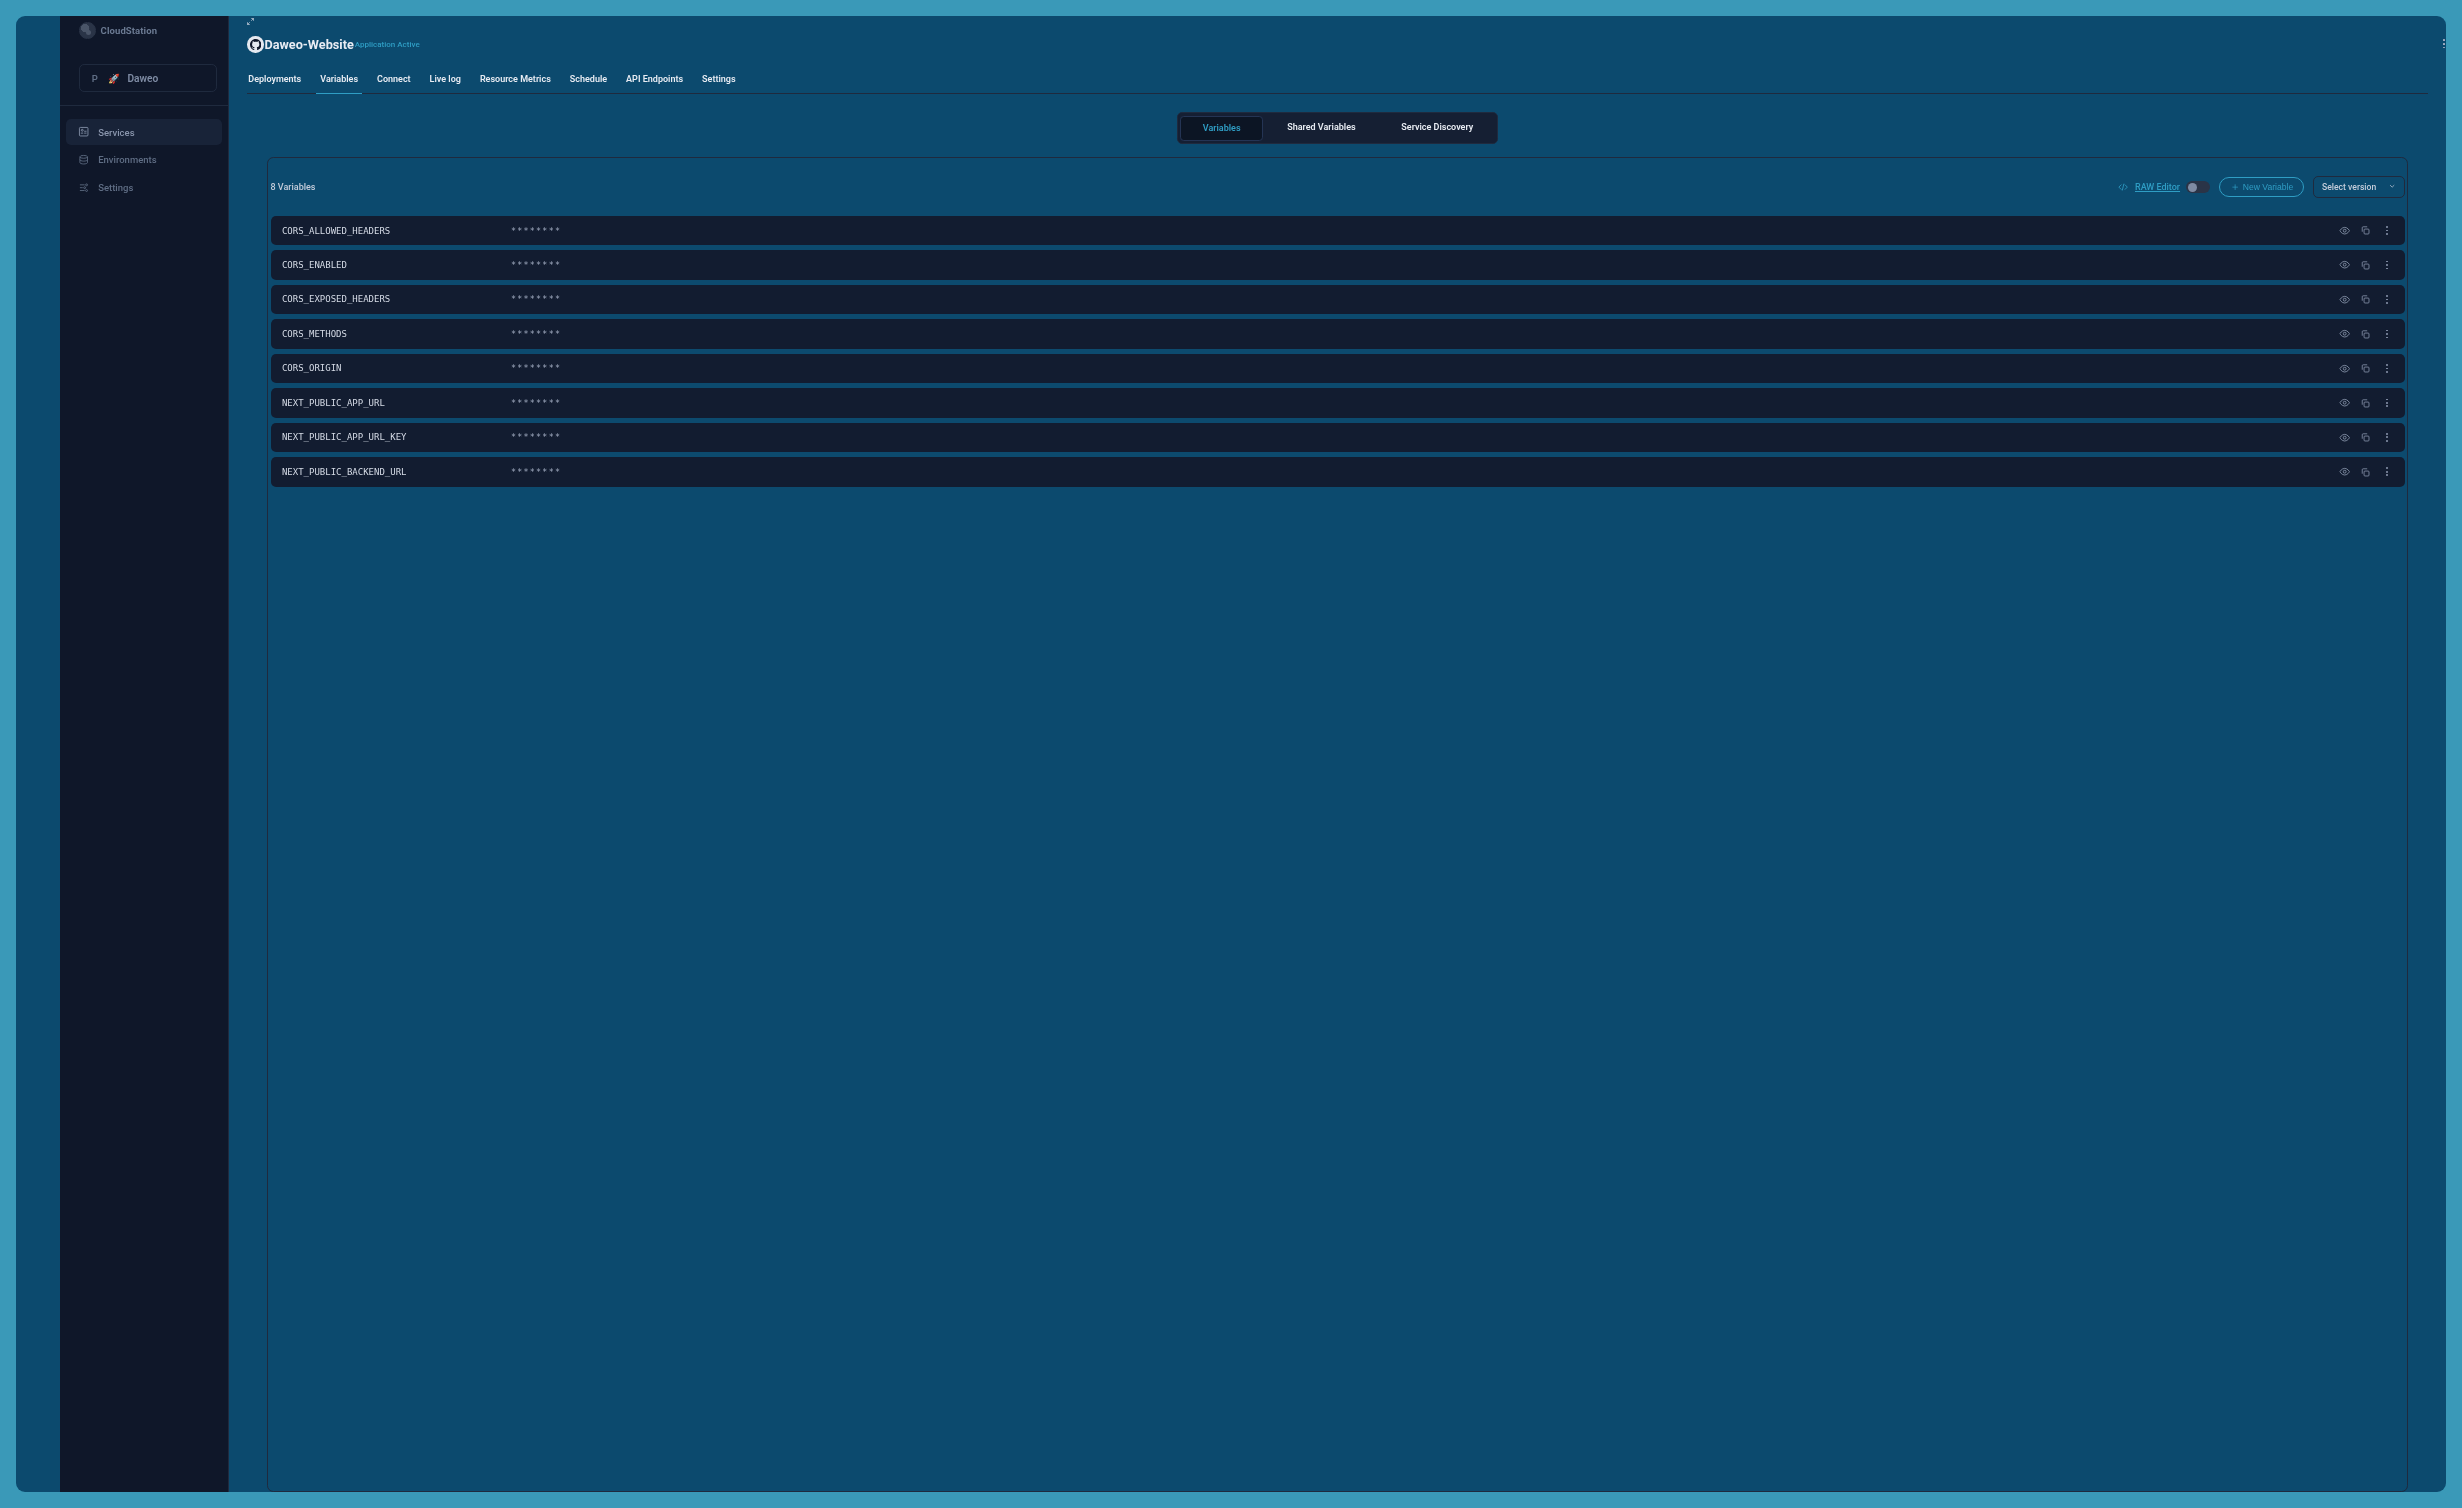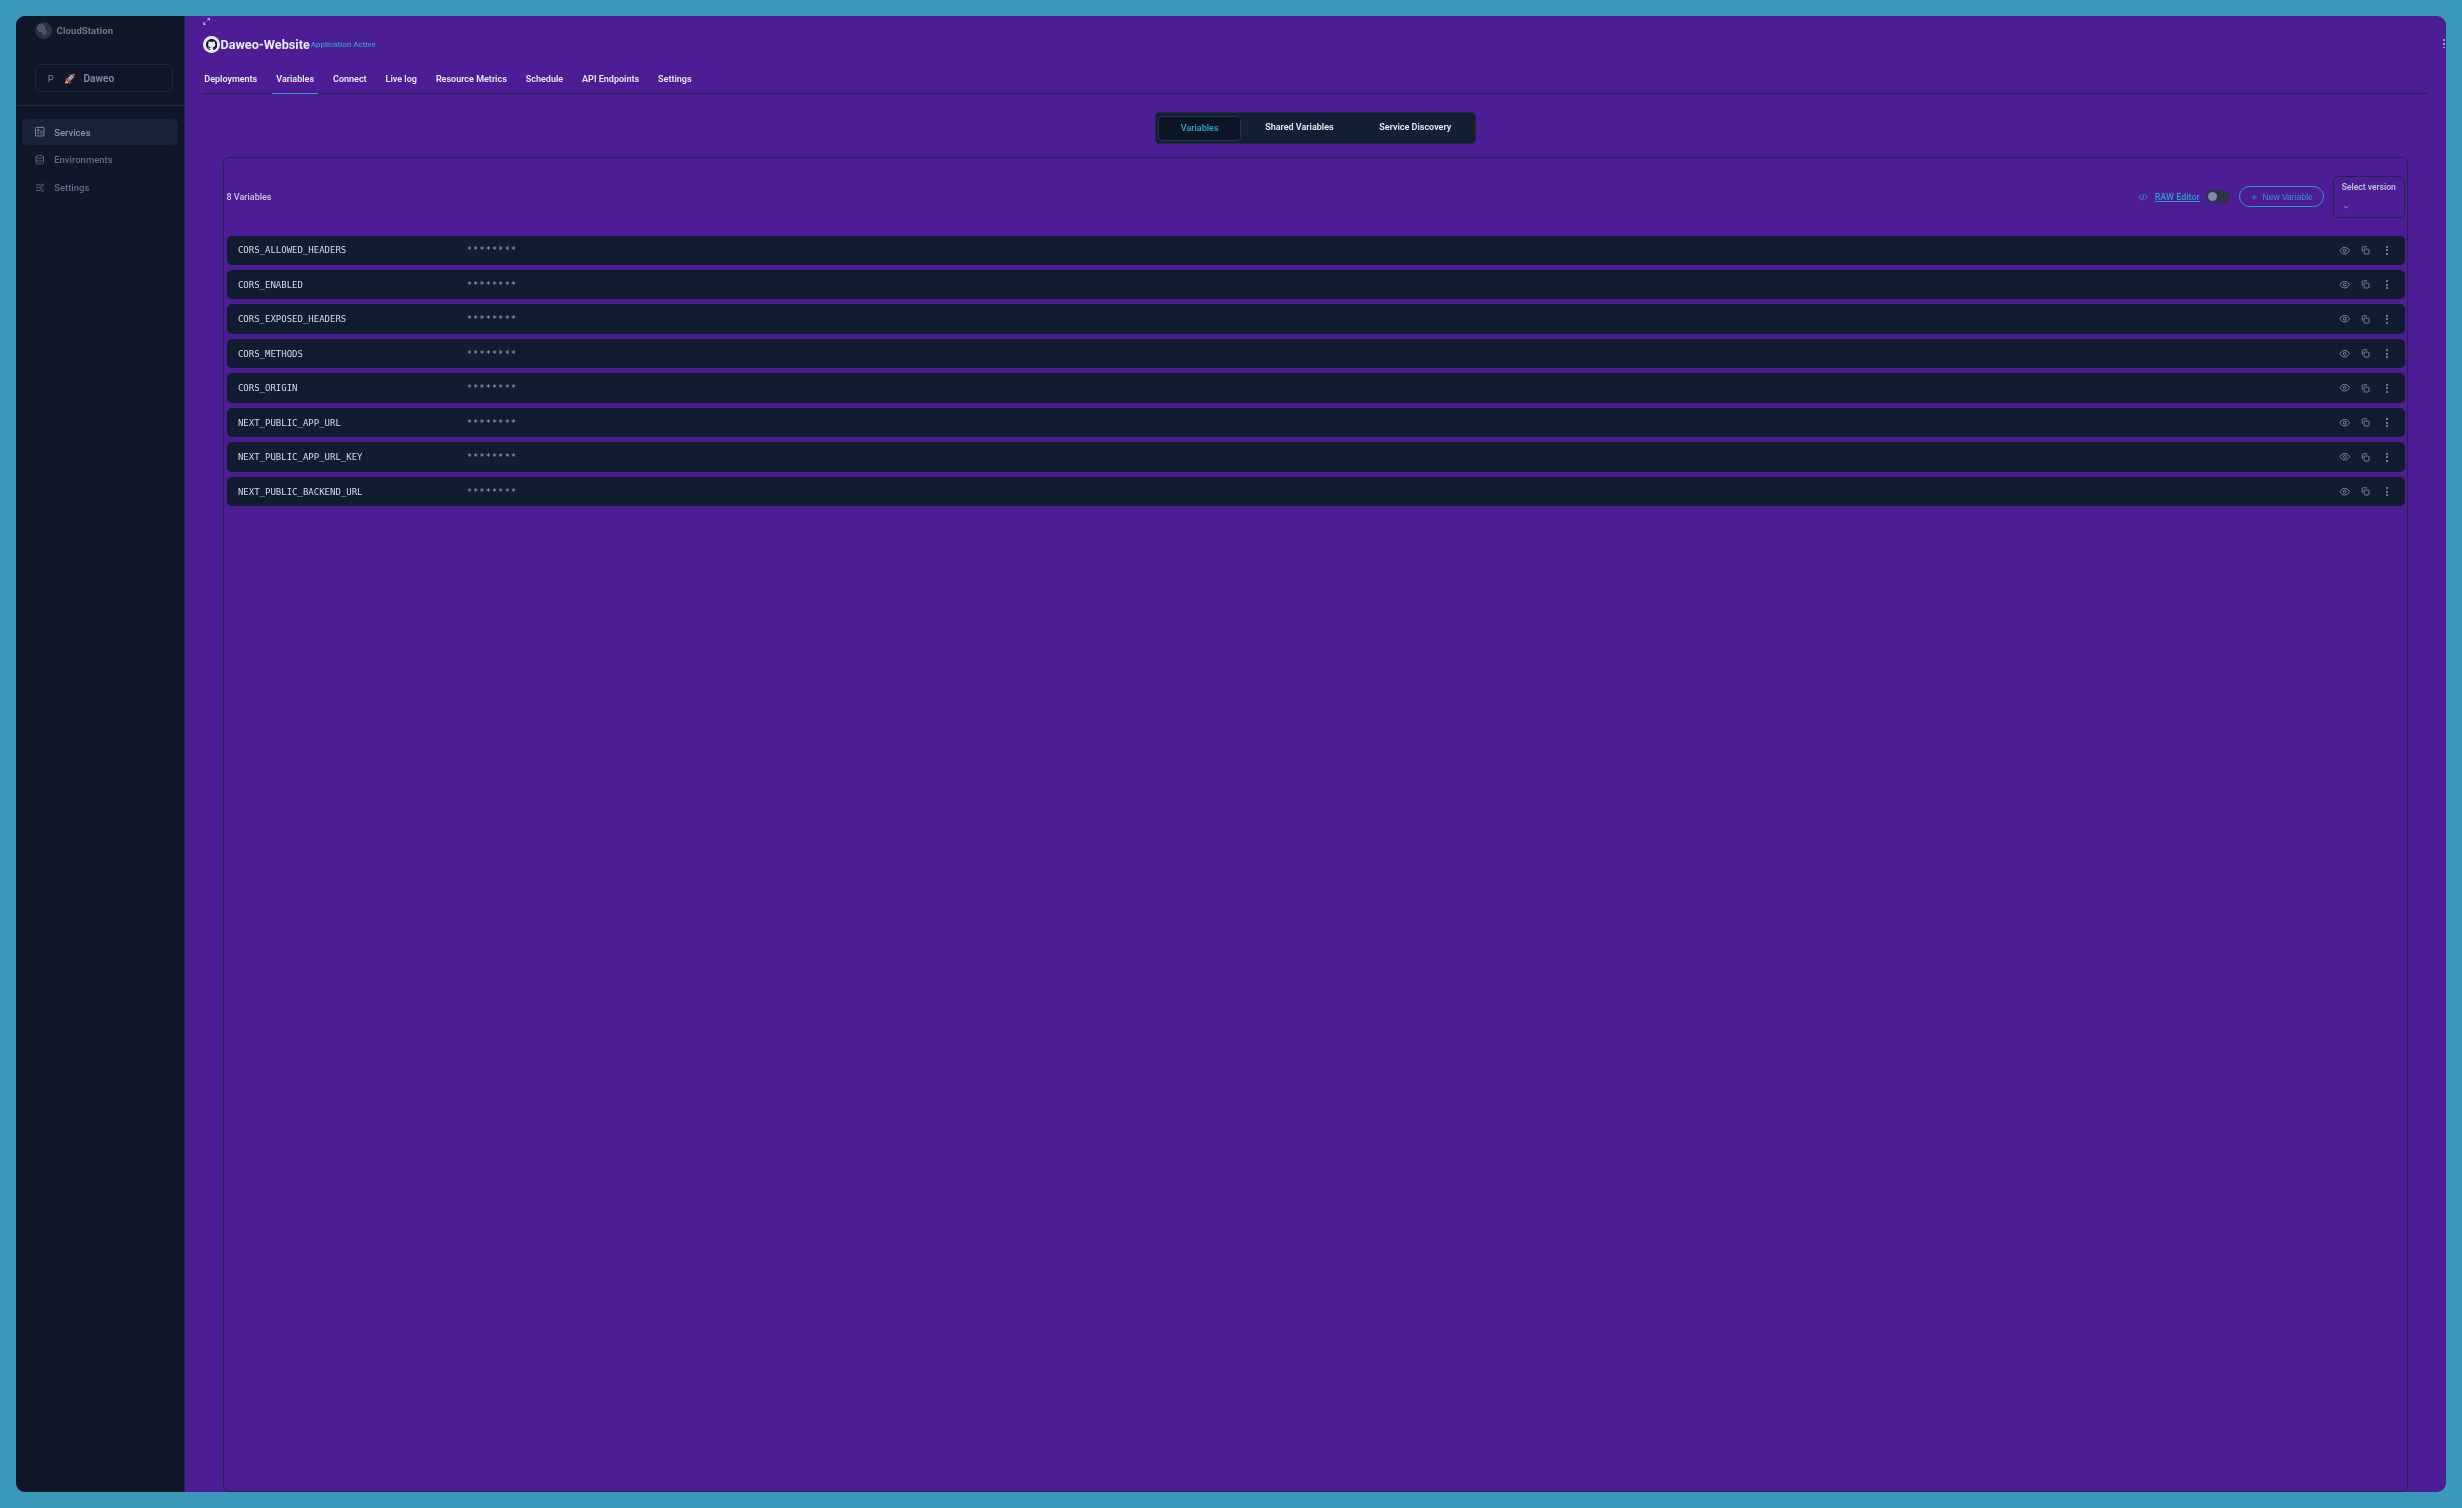--- a/index.html
+++ b/index.html
@@ -6,25 +6,26 @@
   html, body { height: 100%; }
   body {
     background: #3a99b8;
     font-family: -apple-system, BlinkMacSystemFont, "Segoe UI", Roboto, sans-serif;
     padding: 16px;
     overflow: hidden;
   }
   .window {
     width: 100%;
     height: 100%;
-    background: #4c1d95;
+    background: #0c4a6e;
     border-radius: 9px;
     display: flex;
     overflow: hidden;
     position: relative;
+    padding-left: 44px;
   }
   
   .sidebar {
     width: 169px;
     background: #0f1729;
     border-right: 0.6px solid #1f2a3e;
     display: flex;
     flex-direction: column;
     padding-top: 3.8px;
   }
@@ -132,21 +133,21 @@
     background:#7e8ba3; top:1.9px; left:1.9px;
   }
   .new-var-btn {
     border:0.6px solid #2f9dc4; color:#2f9dc4; background:transparent;
     border-radius:635px; padding:4.4px 10.2px; font-size:8.6px; font-weight:500;
     display:flex; align-items:center; gap:3.8px; cursor:pointer;
   }
   .version-select {
     border:0.6px solid #1f2a3e; background:transparent; color:#c5cddb;
     border-radius:5.1px; padding:5.1px 7.6px; font-size:8.6px; font-weight:500;
-    display:flex; gap:11.4px; cursor:pointer;flex-direction:column;
+    display:flex; gap:11.4px; cursor:pointer;
   }
 
   
   .var-list { padding: 0 2.5px 12.7px 2.5px;}
   .var-row {
     background:#121c30; border-radius:5.1px; margin:5.1px 0;
     padding: 9px 11.4px; display:flex; align-items:center;
   }
   .var-key {
     font-family: ui-monospace, "SF Mono", Menlo, Consolas, monospace;

